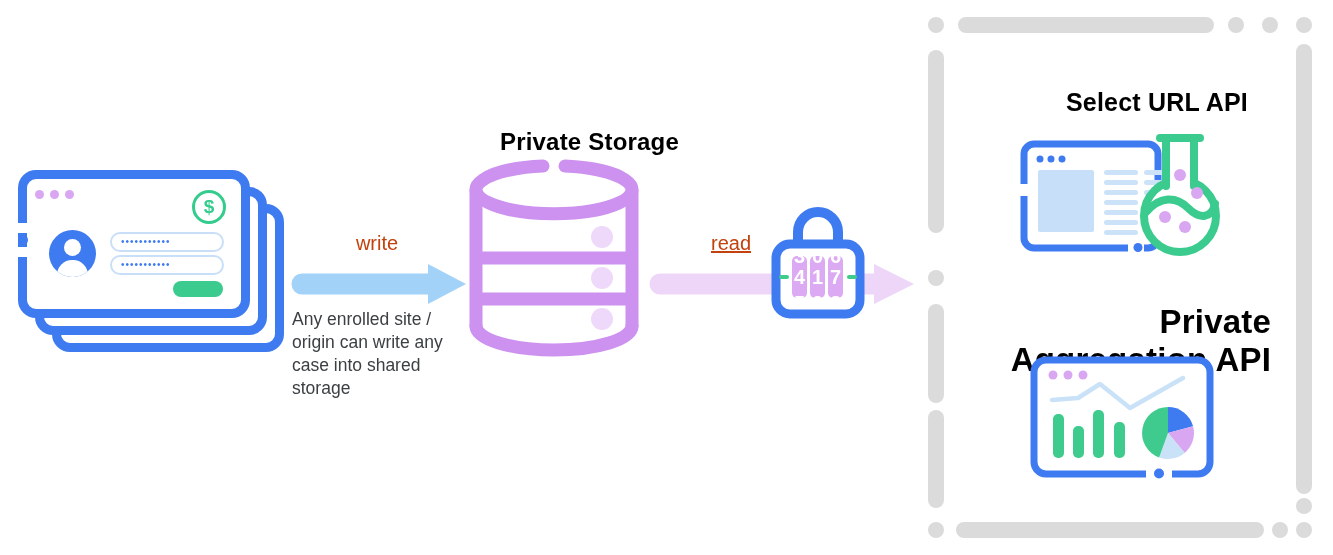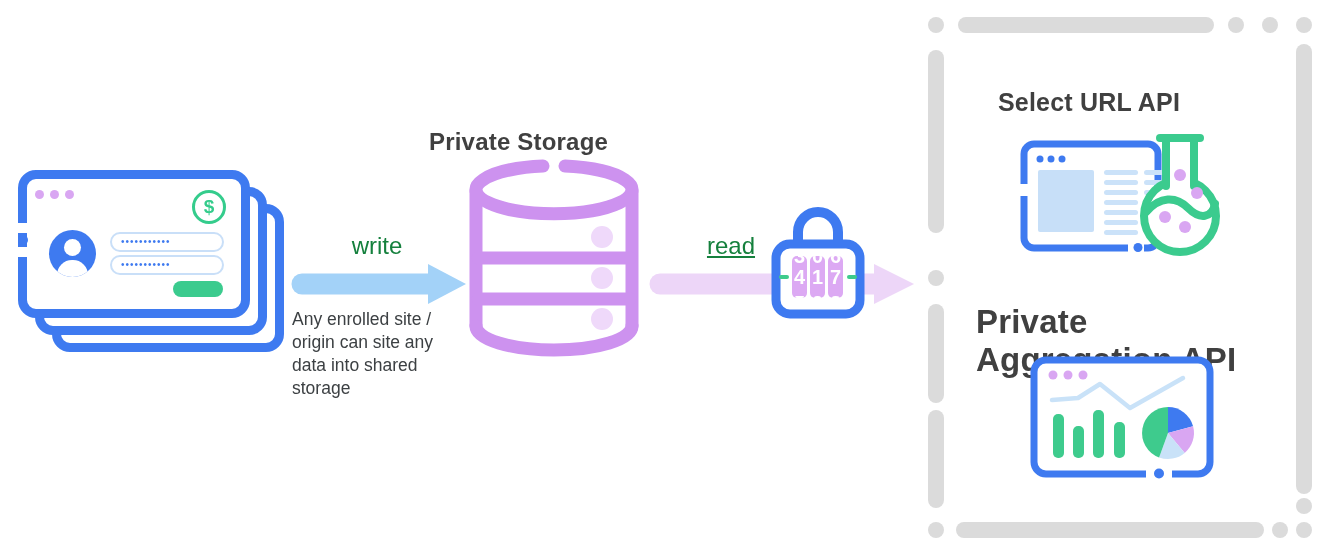--- a/index.html
+++ b/index.html
@@ -3,22 +3,22 @@
 <meta charset="utf-8">
 <style>
   html,body { margin:0; padding:0; background:#ffffff; }
   #canvas {
     position:relative; width:1333px; height:555px; overflow:hidden;
     font-family:"Liberation Sans", sans-serif; background:#ffffff;
   }
   .abs { position:absolute; }
 
   
-  .h-title { font-weight:bold; color:#404040; text-align:left; letter-spacing:.2px; }
-  .flow-label { font-size:24px; color:#15803d; text-align:center; }
+  .h-title { font-weight:bold; color:#000000; text-align:right; letter-spacing:.2px; }
+  .flow-label { font-size:20px; color:#c2410c; text-align:center; }
   .caption { font-size:17.5px; line-height:1.32; color:#3c4043; }
 
   
   .card { position:absolute; width:232px; height:148px; background:#fff;
           border:9px solid #3e7af0; border-radius:18px; box-sizing:border-box; }
   .win-dot { position:absolute; width:9px; height:9px; border-radius:50%; }
   .dollar-badge { position:absolute; width:34px; height:34px; box-sizing:border-box;
           border:3px solid #34cc8c; border-radius:50%; color:#34cc8c;
           font-weight:bold; font-size:19px; display:flex; align-items:center; justify-content:center; }
   .avatar { position:absolute; width:47px; height:47px; border-radius:50%;
@@ -66,21 +66,21 @@
     </div>
   </div>
 
   <div class="abs flow-label" style="left:337px; top:232px; width:80px;">write</div>
 
   <svg class="abs" style="left:290px; top:262px;" width="180" height="44" viewBox="0 0 180 44">
     <line x1="12" y1="22" x2="140" y2="22" stroke="#a3d2f8" stroke-width="21" stroke-linecap="round"></line>
     <polygon points="138,2 176,22 138,42" fill="#a3d2f8"></polygon>
   </svg>
 
-  <div class="abs caption" style="left:292px; top:308px; width:172px;">Any enrolled site / origin can site any data into shared storage</div>
+  <div class="abs caption" style="left:292px; top:308px; width:172px;">Any enrolled site / origin can write any case into shared storage</div>
 
   <div class="abs h-title" style="left:429px; top:128px; width:250px; font-size:24px;">Private Storage</div>
 
   <svg class="abs" style="left:462px; top:158px;" width="185" height="200" viewBox="0 0 185 200">
     <g fill="none" stroke="#cd92ef" stroke-width="13" stroke-linecap="round">
       <path d="M 103 8 A 78 24 0 1 1 81 8"></path>
       <path d="M 14 34 V 168"></path>
       <path d="M 170 34 V 168"></path>
       <path d="M 14 168 A 78 24 0 0 0 170 168"></path>
       <path d="M 16 100 H 168"></path>

